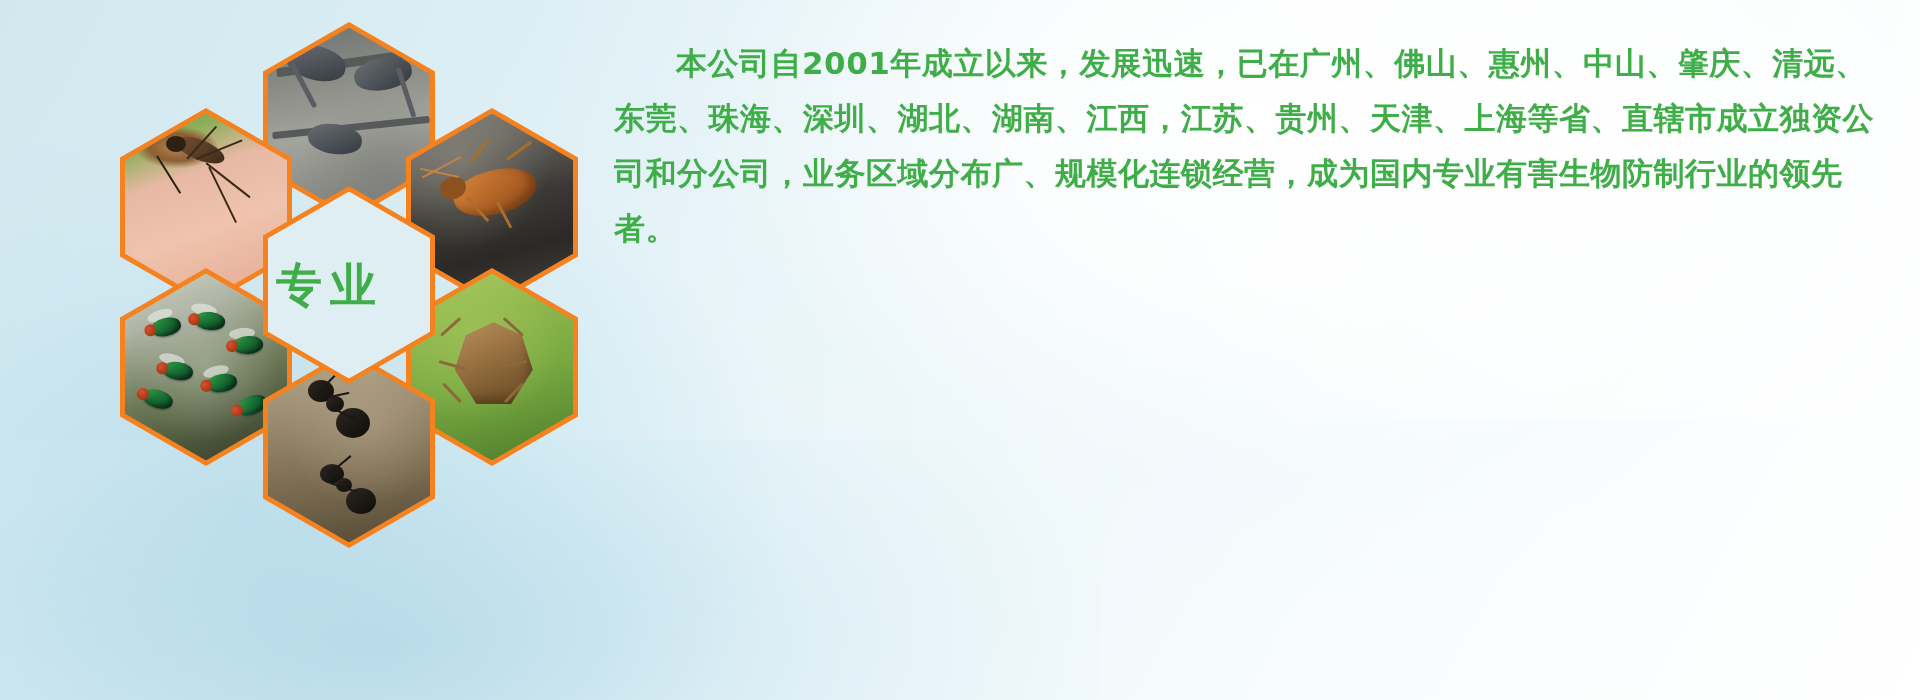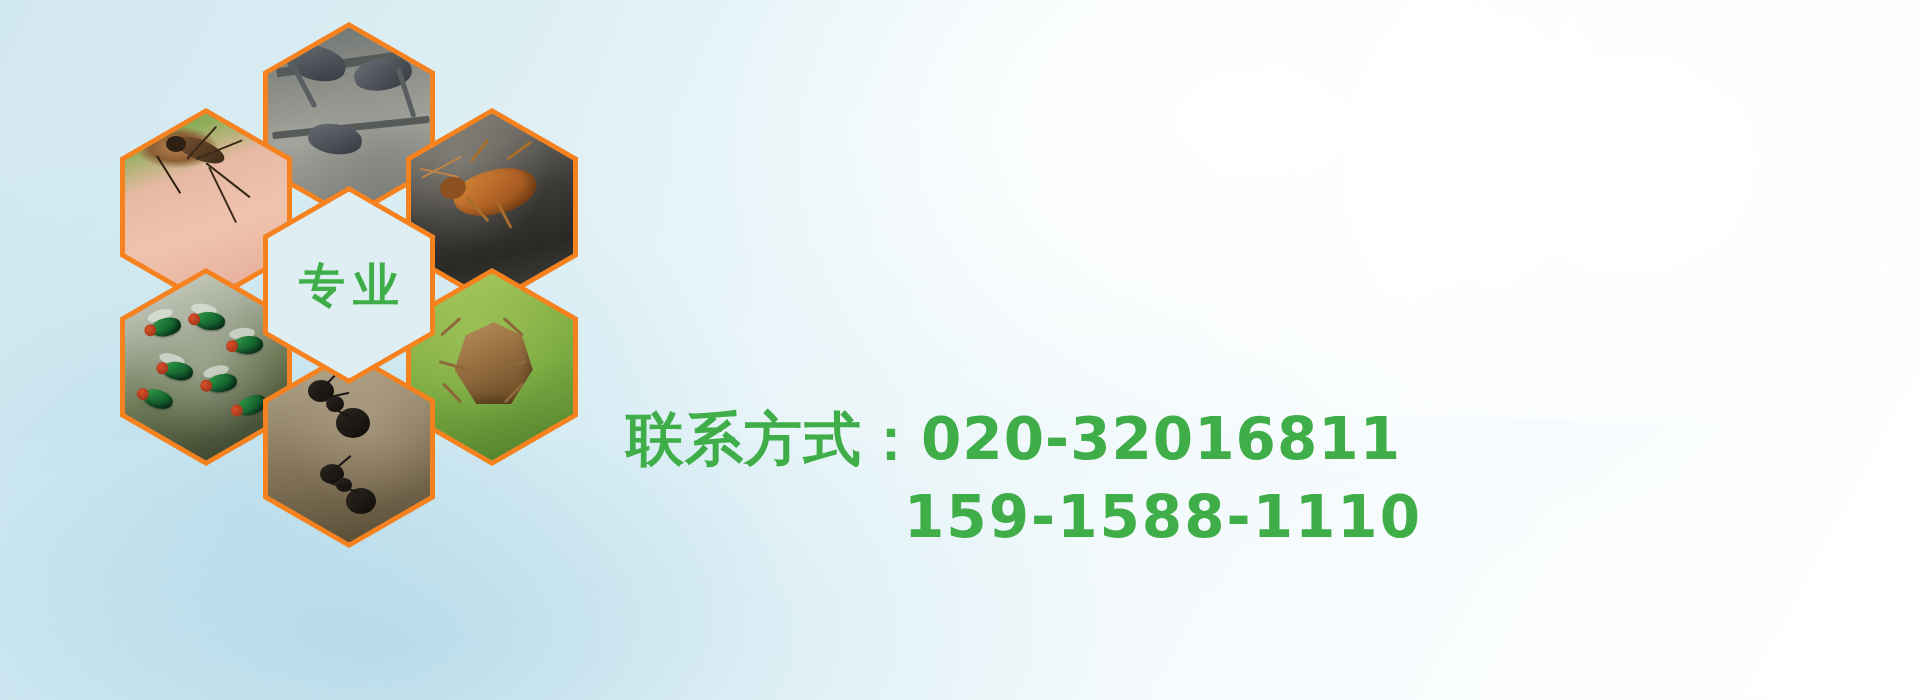--- a/index.html
+++ b/index.html
@@ -137,21 +137,21 @@
     background:linear-gradient(155deg,#b98f5c 0%,#9a7242 40%,#7c5a32 72%,#64461f 100%);
     box-shadow:inset -5px -6px 10px rgba(60,40,15,0.45);
   }
   .art-bug .bleg{position:absolute;height:3px;background:#8d6838;border-radius:2px;transform-origin:left center;}
 
   
   .hex.center{background:#F5821F;}
   .hex.center .inner{background:#dfeef3;}
   .slogan{
     position:absolute;left:0;top:0;width:100%;height:100%;
-    display:flex;align-items:center;justify-content:center;
+    display:flex;align-items:center;
     color:#3FAE49;font-weight:bold;line-height:1.05;
     font-family:"DejaVu Sans","Liberation Sans",sans-serif;
   }
   .slogan span{font-size:46px;letter-spacing:8px;text-indent:8px;margin:5px 0;}
 
   
   #intro{
     position:absolute;left:614px;top:36px;width:1260px;
     color:#3FAE49;font-size:31px;line-height:55px;font-weight:bold;
     letter-spacing:0.5px;
@@ -273,19 +273,18 @@
     <div class="hex center" style="left:183px;top:186px;">
       <div class="inner">
         <div class="slogan">
           <span>专业</span>
         </div>
       </div>
     </div>
 
   </div>
 
-
-  <div id="contact">
-    <div class="line1"><span>联系方式：</span><span>020-32016811</span></div>
-    <div class="line2"><span>159-1588-1110</span></div>
+  <div id="intro">
+    <p>本公司自2001年成立以来，发展迅速，已在广州、佛山、惠州、中山、肇庆、清远、东莞、珠海、深圳、湖北、湖南、江西，江苏、贵州、天津、上海等省、直辖市成立独资公司和分公司，业务区域分布广、规模化连锁经营，成为国内专业有害生物防制行业的领先者。</p>
   </div>
 
+
 </div>
 
 </body></html>

